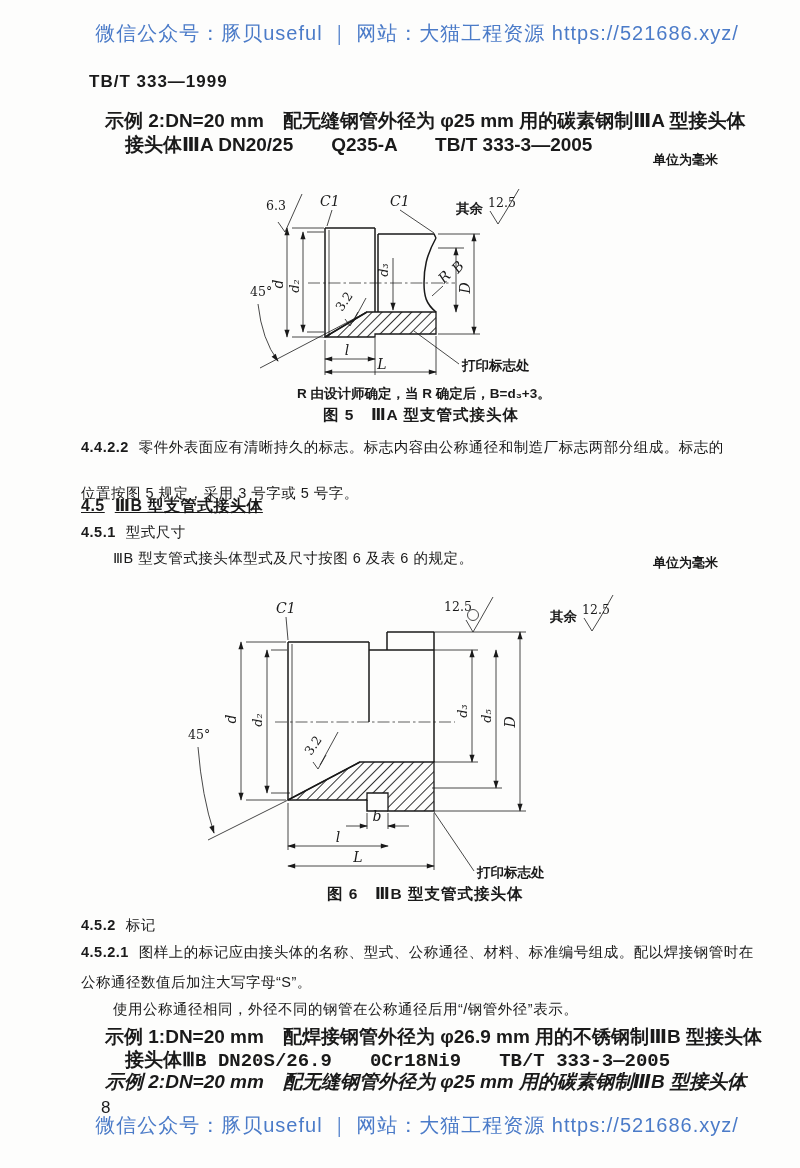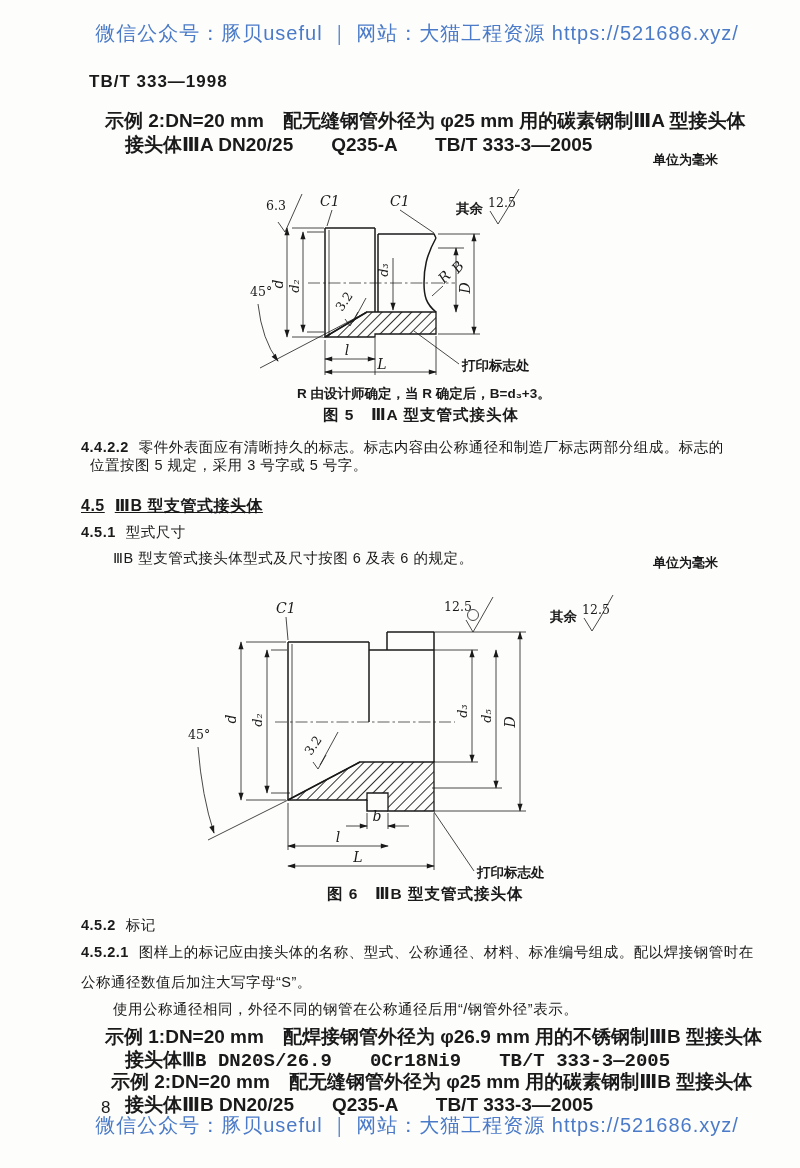--- a/index.html
+++ b/index.html
@@ -26,21 +26,21 @@
   .thin{stroke:#1a1a1a;stroke-width:0.8;fill:none;}
   .cl{stroke:#1a1a1a;stroke-width:0.7;fill:none;stroke-dasharray:12 3 2.5 3;}
 </style>
 </head>
 <body>
 
 <div class="page">
 
   <div class="abs wm" style="top:20px;left:0;">微信公众号：豚贝useful ｜ 网站：大猫工程资源 https://521686.xyz/</div>
 
-  <div class="abs docnum" style="top:72px;left:72px;">TB/T 333—1998</div>
+  <div class="abs docnum" style="top:72px;left:72px;">TB/T 333—1999</div>
 
   <div class="abs ex" style="top:108px;left:88px;">示例 2:DN=20 mm　配无缝钢管外径为 φ25 mm 用的碳素钢制ⅢA 型接头体</div>
   <div class="abs ex" style="top:132px;left:108px;">接头体ⅢA DN20/25　　Q235-A　　TB/T 333-3—2005</div>
 
   <div class="abs units" style="top:151px;left:636px;">单位为毫米</div>
 
   <svg style="left:250px;top:172px;" width="480" height="212" viewBox="0 0 480 212">
     <defs>
       <pattern id="h5" width="7" height="7" patternUnits="userSpaceOnUse" patternTransform="rotate(45)">
         <line x1="3.5" y1="0" x2="3.5" y2="7" stroke="#1a1a1a" stroke-width="0.9"></line>
@@ -143,21 +143,21 @@
       <text class="cjk" x="212" y="198">打印标志处</text>
     </g>
   </svg>
 
   <div class="abs note" style="top:385px;left:280px;">R 由设计师确定，当 R 确定后，B=d₃+3。</div>
   <div class="abs cap" style="top:405px;left:306px;">图 5　ⅢA 型支管式接头体</div>
 
   <div class="abs body-t" style="top:438px;left:64px;">
     <span class="sec-num">4.4.2.2</span><span>零件外表面应有清晰持久的标志。标志内容由公称通径和制造厂标志两部分组成。标志的</span>
   </div>
-  <div class="abs body-t" style="top:456px;left:64px;margin-left:9px;">位置按图 5 规定，采用 3 号字或 5 号字。</div>
+  <div class="abs body-t" style="top:484px;left:64px;">位置按图 5 规定，采用 3 号字或 5 号字。</div>
 
   <div class="abs head" style="top:496px;left:64px;">
     <span class="sec-num">4.5</span><span>ⅢB 型支管式接头体</span>
   </div>
 
   <div class="abs body-t" style="top:523px;left:64px;">
     <span class="sec-num">4.5.1</span><span>型式尺寸</span>
   </div>
   <div class="abs body-t" style="top:549px;left:96px;">ⅢB 型支管式接头体型式及尺寸按图 6 及表 6 的规定。</div>
 
@@ -279,20 +279,19 @@
   </div>
 
   <div class="abs body-t" style="top:943px;left:64px;">
     <span class="sec-num">4.5.2.1</span><span>图样上的标记应由接头体的名称、型式、公称通径、材料、标准编号组成。配以焊接钢管时在</span>
   </div>
   <div class="abs body-t" style="top:973px;left:64px;">公称通径数值后加注大写字母“S”。</div>
   <div class="abs body-t" style="top:1000px;left:96px;">使用公称通径相同，外径不同的钢管在公称通径后用“/钢管外径”表示。</div>
 
   <div class="abs ex" style="top:1024px;left:88px;">示例 1:DN=20 mm　配焊接钢管外径为 φ26.9 mm 用的不锈钢制ⅢB 型接头体</div>
   <div class="abs ex" style="top:1047px;left:108px;font-family:Liberation Mono, monospace;">接头体ⅢB DN20S/26.9　　0Cr18Ni9　　TB/T 333-3—2005</div>
-  <div class="abs ex" style="top:1069px;left:94px;">示例 2:DN=20 mm　配无缝钢管外径为 φ25 mm 用的碳素钢制ⅢB 型接头体</div>
-  <div class="abs ex" style="top:1092px;left:108px;">接头体ⅢB DN20/25　　Q235-A　　TB/T 333-3—2005</div>
+  <div class="abs ex" style="top:1069px;left:88px;font-style:italic;">示例 2:DN=20 mm　配无缝钢管外径为 φ25 mm 用的碳素钢制ⅢB 型接头体</div>
 
   <div class="abs pagenum" style="top:1098px;left:84px;">8</div>
 
   <div class="abs wm" style="top:1112px;left:0;">微信公众号：豚贝useful ｜ 网站：大猫工程资源 https://521686.xyz/</div>
 
 </div>
 
 </body></html>

